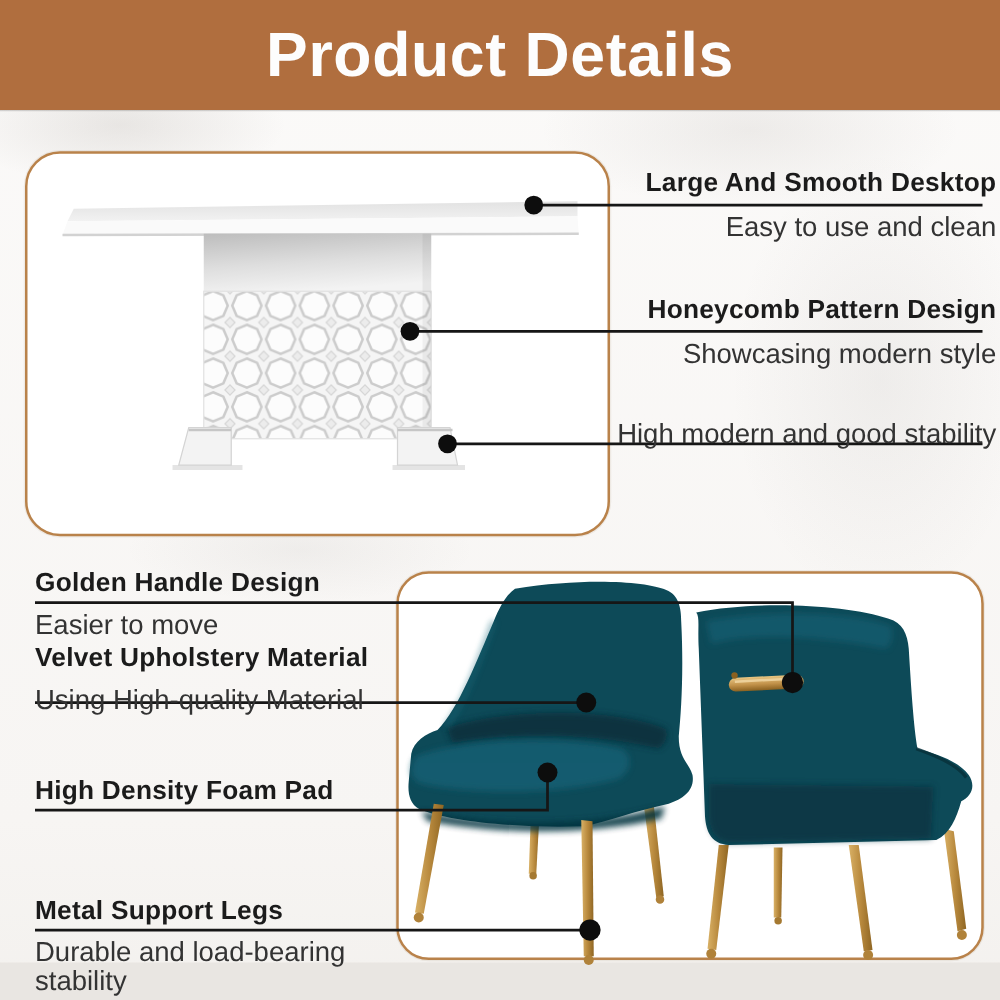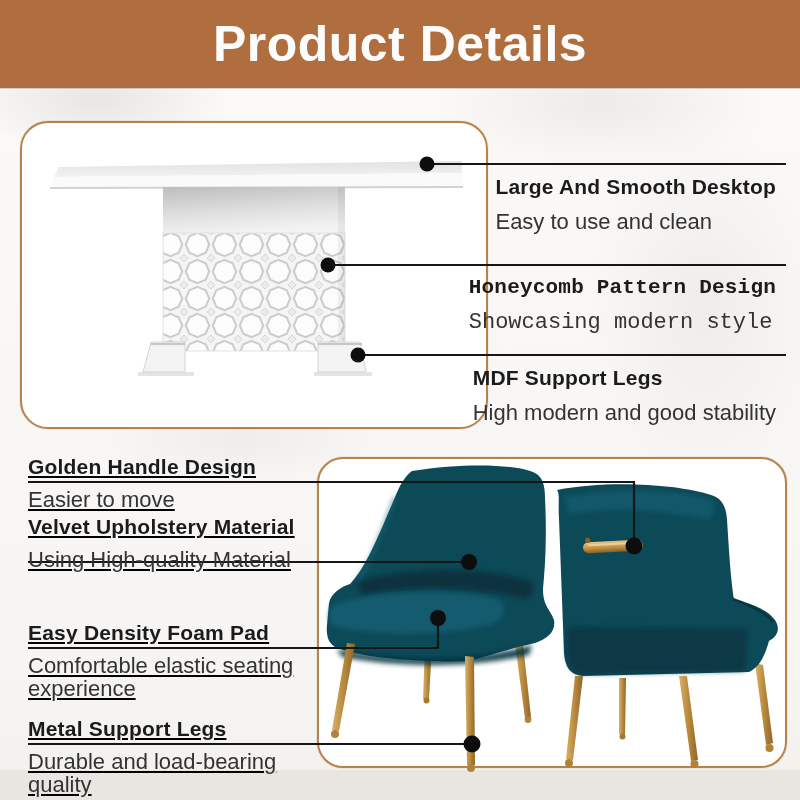--- a/index.html
+++ b/index.html
@@ -39,28 +39,28 @@
   }
   .ann{position:absolute;z-index:5;}
   .ann .t{
     font-size:21px;line-height:26px;font-weight:700;
     color:var(--title-text,#1b1b1b);letter-spacing:.2px;white-space:nowrap;
   }
   .ann .s{
     font-size:22px;line-height:23px;font-weight:400;
     color:var(--subtitle-text,#333333);
   }
-  .ann.right{right:24px;margin-top:40px;}
+  .ann.right{right:3px;text-align:right;}
   .ann.right .s{margin-top:10px;white-space:nowrap;}
-  .ann.left{left:28px;text-align:left;text-decoration:underline;}
+  .ann.left{left:28px;text-align:left;}
   .ann.left .s{margin-top:8px;}
   #ann-l1{top:454px;} #ann-l2{top:514px;}
   #ann-l3{top:620px;} #ann-l3 .s{width:282px;}
   #ann-l4{top:716px;} #ann-l4 .s{width:260px;}
-  #ann-r1{top:134px;} #ann-r2{top:235px;font-family:Liberation Mono, monospace;} #ann-r3{top:325px;}
+  #ann-r1{top:134px;} #ann-r2{top:235px;} #ann-r3{top:325px;}
 </style>
 </head>
 <body>
 
 <div class="banner">
   <h1>Product Details</h1>
 </div>
 
 <div class="bottom-strip"></div>
 
@@ -199,32 +199,30 @@
 
 <div class="ann right" id="ann-r1">
   <div class="t">Large And Smooth Desktop</div>
   <div class="s">Easy to use and clean</div>
 </div>
 <div class="ann right" id="ann-r2">
   <div class="t">Honeycomb Pattern Design</div>
   <div class="s">Showcasing modern style</div>
 </div>
 <div class="ann right" id="ann-r3">
-  <div class="t">MDF Support Legs</div>
   <div class="s">High modern and good stability</div>
 </div>
 
 <div class="ann left" id="ann-l1">
   <div class="t">Golden Handle Design</div>
   <div class="s">Easier to move</div>
 </div>
 <div class="ann left" id="ann-l2">
   <div class="t">Velvet Upholstery Material</div>
   <div class="s">Using High-quality Material</div>
 </div>
 <div class="ann left" id="ann-l3">
-  <div class="t">Easy Density Foam Pad</div>
-  <div class="s">Comfortable elastic seating experience</div>
+  <div class="t">High Density Foam Pad</div>
 </div>
 <div class="ann left" id="ann-l4">
   <div class="t">Metal Support Legs</div>
-  <div class="s">Durable and load-bearing quality</div>
+  <div class="s">Durable and load-bearing stability</div>
 </div>
 
 </body></html>

